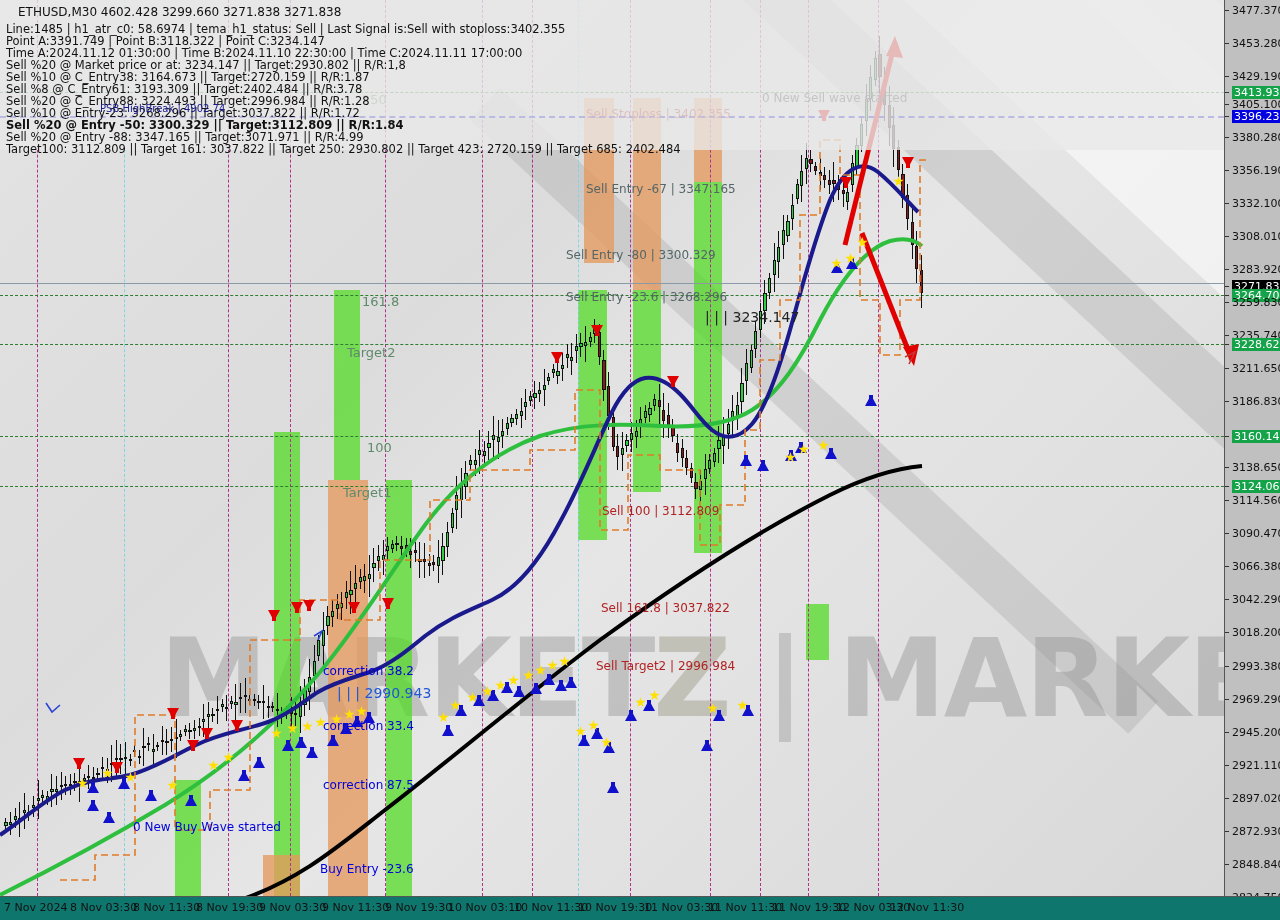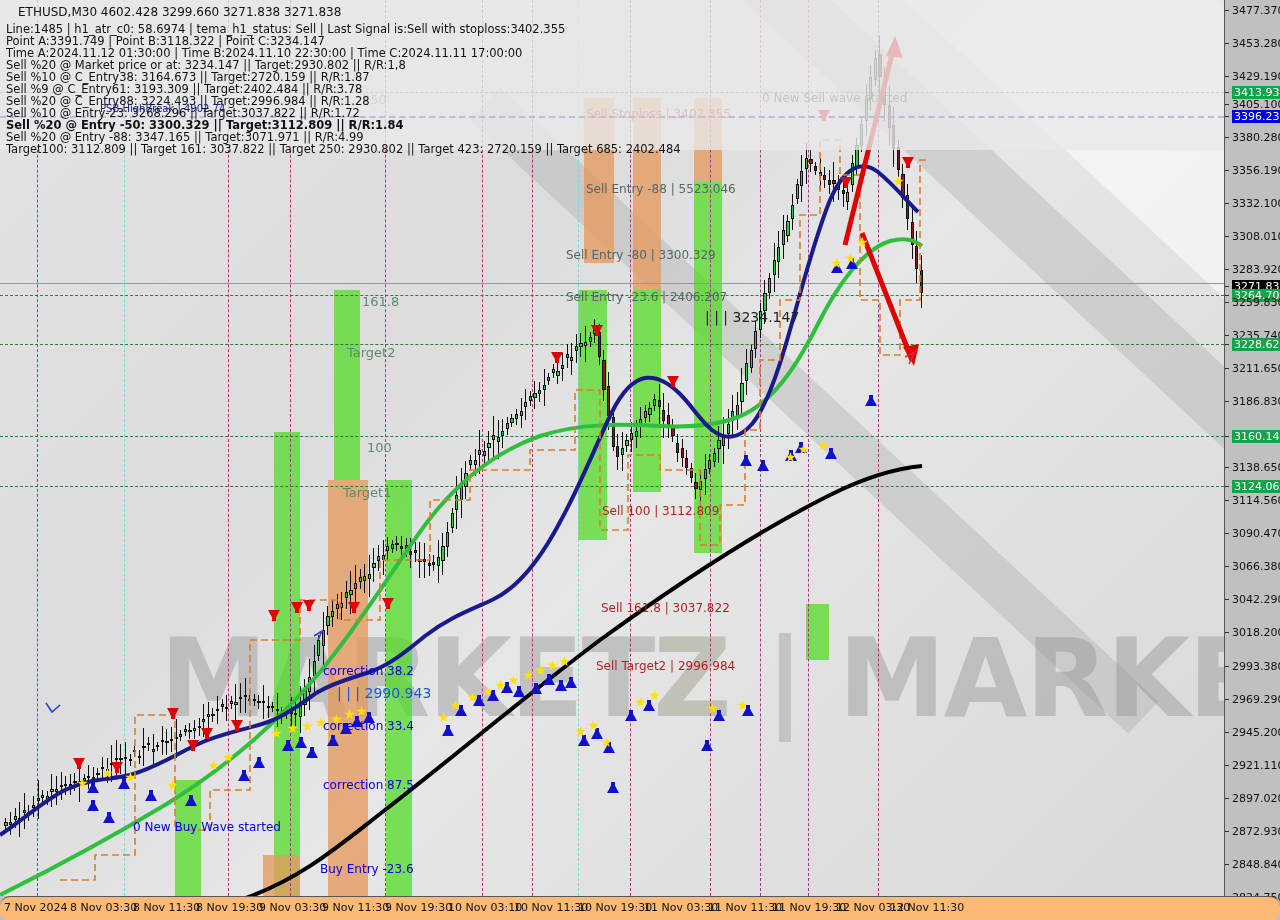--- a/index.html
+++ b/index.html
@@ -53,22 +53,22 @@
   .ptick{position:absolute;left:0;width:56px;height:13px;font-size:11px;color:#111;
     font-family:"DejaVu Sans","Liberation Sans",sans-serif;}
   .ptick .dash{position:absolute;left:0;top:6px;width:4px;height:1px;background:#333;}
   .ptick .txt{position:absolute;left:7px;top:0;}
   .ptick.box .txt{padding:0 2px;}
   .ptick.green .txt{background:#15a34a;color:#fff;}
   .ptick.blue  .txt{background:#0000e0;color:#fff;}
   .ptick.black .txt{background:#000;color:#fff;}
 
   
-  #timescale{position:absolute;left:0;top:896px;width:1280px;height:24px;background:#fdba74;
-    border-top:1px solid #555;border-radius:10px;}
+  #timescale{position:absolute;left:0;top:896px;width:1280px;height:24px;background:#0f766e;
+    border-top:1px solid #555;}
   .ttick{position:absolute;top:4px;font-size:11px;color:#111;white-space:nowrap;}
 
   
   #header{position:absolute;left:0;top:0;width:1224px;padding:0;pointer-events:none;}
   .hrow{position:absolute;left:6px;font-size:11.5px;color:#111;white-space:nowrap;
     font-family:"DejaVu Sans","Liberation Sans",sans-serif;}
   .hrow.title{left:18px;font-size:12px;}
   .hdrbg{position:absolute;left:0;top:0;width:1224px;height:150px;background:rgba(232,232,232,.80);}
 
   
@@ -1071,23 +1071,23 @@
           <div class="star" style="left: 893px; top: 176px;"></div>
         </div>
 
       <div id="anns">
           <div class="ann fib" style="left: 362px; top: 92px;">250</div>
           <div class="ann fib" style="left: 362px; top: 294px;">161.8</div>
           <div class="ann fib" style="left: 347px; top: 345px;">Target2</div>
           <div class="ann fib" style="left: 367px; top: 440px;">100</div>
           <div class="ann fib" style="left: 343px; top: 485px;">Target1</div>
           <div class="ann sellred" style="left: 586px; top: 107px;">Sell Stoploss | 3402.355</div>
-          <div class="ann sellgray" style="left: 586px; top: 182px;">Sell Entry -88 | 5523.046</div>
+          <div class="ann sellgray" style="left: 586px; top: 182px;">Sell Entry -67 | 3347.165</div>
           <div class="ann sellgray" style="left: 566px; top: 248px;">Sell Entry -80 | 3300.329</div>
-          <div class="ann sellgray" style="left: 566px; top: 290px;">Sell Entry -23.6 | 2406.207</div>
+          <div class="ann sellgray" style="left: 566px; top: 290px;">Sell Entry -23.6 | 3268.296</div>
           <div class="ann pricedark" style="left: 705px; top: 309px;">| | | 3234.147</div>
           <div class="ann darkline" style="left: 762px; top: 91px;">0 New Sell wave started</div>
           <div class="ann sellred" style="left: 602px; top: 504px;">Sell 100 | 3112.809</div>
           <div class="ann sellred" style="left: 601px; top: 601px;">Sell 161.8 | 3037.822</div>
           <div class="ann sellred" style="left: 596px; top: 659px;">Sell Target2 | 2996.984</div>
           <div class="ann buyblue" style="left: 323px; top: 664px;">correction 38.2</div>
           <div class="ann priceblue" style="left: 337px; top: 685px;">| | | 2990.943</div>
           <div class="ann buyblue" style="left: 323px; top: 719px;">correction 33.4</div>
           <div class="ann buyblue" style="left: 323px; top: 778px;">correction 87.5</div>
           <div class="ann buyblue" style="left: 133px; top: 820px;">0 New Buy Wave started</div>
@@ -1096,21 +1096,21 @@
 
       <div id="header">
         <div class="hdrbg"></div>
         <div class="hrow title" style="top:5px;">ETHUSD,M30  4602.428 3299.660 3271.838 3271.838</div>
         <div id="hlines-text">
             <div class="hrow" style="top: 22px;">Line:1485 |  h1_atr_c0: 58.6974 |  tema_h1_status: Sell | Last Signal is:Sell with stoploss:3402.355</div>
             <div class="hrow" style="top: 34px;">Point A:3391.749 | Point B:3118.322 | Point C:3234.147</div>
             <div class="hrow" style="top: 46px;">Time A:2024.11.12 01:30:00 | Time B:2024.11.10 22:30:00 | Time C:2024.11.11 17:00:00</div>
             <div class="hrow" style="top: 58px;">Sell %20 @ Market price or at: 3234.147 || Target:2930.802 || R/R:1,8</div>
             <div class="hrow" style="top: 70px;">Sell %10 @ C_Entry38: 3164.673 || Target:2720.159 || R/R:1.87</div>
-            <div class="hrow" style="top: 82px;">Sell %9 @ C_Entry61: 3193.309 || Target:2402.484 || R/R:3.78</div>
+            <div class="hrow" style="top: 82px;">Sell %8 @ C_Entry61: 3193.309 || Target:2402.484 || R/R:3.78</div>
             <div class="hrow" style="top: 94px;">Sell %20 @ C_Entry88: 3224.493 || Target:2996.984 || R/R:1.28</div>
             <div class="hrow" style="top: 106px;">Sell %10 @ Entry-23: 3268.296 || Target:3037.822 || R/R:1.72</div>
             <div class="hrow" style="top: 118px; font-weight: bold;">Sell %20 @ Entry -50: 3300.329 || Target:3112.809 || R/R:1.84</div>
             <div class="hrow" style="top: 130px;">Sell %20 @ Entry -88: 3347.165 || Target:3071.971 || R/R:4.99</div>
             <div class="hrow" style="top: 142px;">Target100: 3112.809 || Target 161: 3037.822 || Target 250: 2930.802 || Target 423: 2720.159 || Target 685: 2402.484</div>
           </div>
         <div class="hrow" style="top:103px;left:100px;color:#1a1a8c;font-size:10px;">PSB HighBreak | 4902.74</div>
       </div>
     </div>
   </div>

